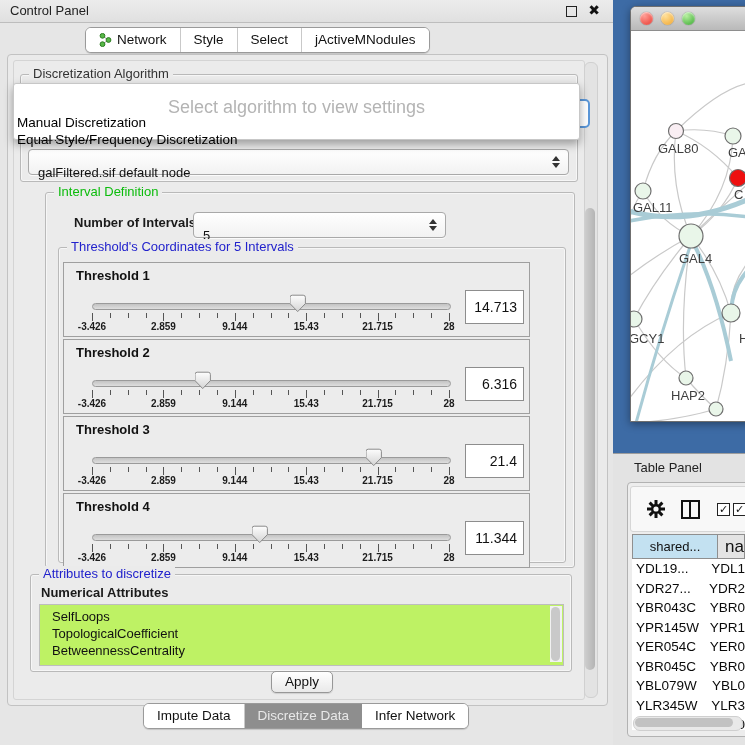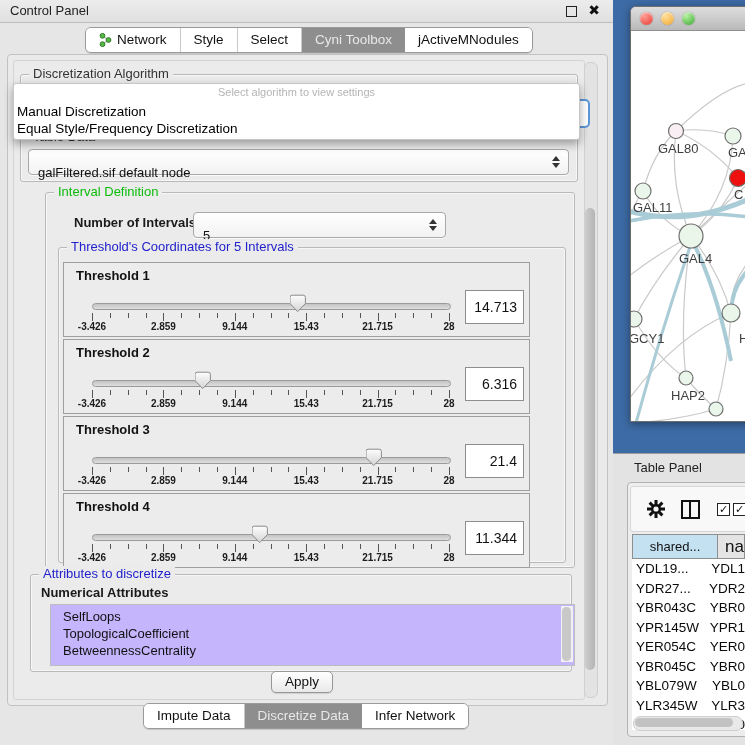--- a/index.html
+++ b/index.html
@@ -39,39 +39,39 @@
   .combo{background:linear-gradient(#ffffff,#f2f2f2);border:1px solid #a9a9a9;border-radius:4px;
          display:flex;align-items:center;box-shadow:0 1px 0 rgba(255,255,255,.8);}
   .combo .val{flex:1;padding-left:9px;font-size:13px;color:#111;white-space:nowrap;overflow:hidden;margin-top:20px;}
   .spin{width:14px;margin-right:5px;display:flex;flex-direction:column;align-items:center;gap:2px;}
   .spin i{width:0;height:0;border-left:4px solid transparent;border-right:4px solid transparent;}
   .spin .up{border-bottom:5px solid #333;}
   .spin .dn{border-top:5px solid #333;}
   
   .popup{left:13px;top:83px;width:565px;height:55px;background:#fff;border:1px solid #c7c7c7;
          border-radius:3px;box-shadow:0 4px 10px rgba(0,0,0,.35);z-index:50;}
-  .popup .hint{text-align:center;color:#b4b4b4;font-size:11px;padding-top:2px;height:17px;}
+  .popup .hint{text-align:center;color:#b4b4b4;font-size:18px;padding-top:13px;height:17px;}
   .popup .opt{font-size:13.5px;color:#000;padding-left:3px;height:17px;line-height:17px;white-space:nowrap;}
   .popup .opt.bold{font-weight:normal;}
   .hiddencombo{left:350px;top:99px;width:236px;height:25px;background:#fff;border:2.5px solid #5b97d8;
                border-radius:5px;z-index:10;}
   
   .thrbox{position:relative;width:465px;height:73px;border:1px solid #9f9f9f;margin-bottom:2px;background:#ececec;}
   .thrbox .lbl{position:absolute;left:12px;top:5px;font-weight:bold;font-size:13px;color:#111;}
   .track{position:absolute;left:28px;top:40px;width:357px;height:5px;border:1px solid #9a9a9a;border-radius:4px;
          background:linear-gradient(#c3c3c3,#dedede);}
   .thumbw{position:absolute;top:31px;width:17px;height:19px;margin-left:-8px;}
   .ticks{position:absolute;left:28px;top:50px;width:357px;height:9px;}
   .ticks i{position:absolute;top:0;width:1px;background:#555;}
   .tlabels{position:absolute;left:28px;top:58px;width:357px;height:12px;}
   .tlabels span{position:absolute;transform:translateX(-50%);font-size:10px;font-weight:600;color:#1c1c1c;white-space:nowrap;}
   .valbox{position:absolute;right:5px;top:27px;width:51px;height:32px;background:#fff;border:1px solid #8d8d8d;
           font-size:14px;text-align:right;line-height:32px;padding-right:6px;color:#111;}
   
-  .listbox{background:#c4b5fd;border:1px solid #bdbdbd;overflow:hidden;position:relative;margin-left:11px;}
+  .listbox{background:#bef264;border:1px solid #bdbdbd;overflow:hidden;position:relative;}
   .listbox .item{padding-left:12px;font-size:13px;height:17px;line-height:17px;color:#111;}
   .listscroll{position:absolute;right:1px;top:1px;width:12px;height:56px;background:#f1f1f1;}
   .listscroll .thumb{position:absolute;left:1px;top:1px;width:9px;height:54px;border-radius:5px;background:#c9c9c9;}
   
   .btn{background:linear-gradient(#ffffff,#e9e9e9);border:1px solid #979797;border-radius:5px;
        font-size:13.5px;color:#111;text-align:center;box-shadow:0 1px 1px rgba(0,0,0,.12);}
   
   .desktop{left:613px;top:0;width:132px;height:453px;background:#3d6ba5;}
   .tablepanelbg{left:613px;top:453px;width:132px;height:292px;background:#e3e3e3;border-top:1px solid #9d9d9d;}
   
@@ -254,23 +254,20 @@
             <circle cx="3.5" cy="11.2" r="2.4" fill="#57b847" stroke="#2d7d22"></circle>
           </svg>
           <span>Network</span>
         </div>
         <div class="seg">
           <span>Style</span>
         </div>
         <div class="seg">
           <span>Select</span>
         </div>
-        <div class="seg sel">
-          <span>Cyni Toolbox</span>
-        </div>
         <div class="seg">
           <span>jActiveMNodules</span>
         </div>
       </div>
   </div>
 
   <div class="abs mainpanel"></div>
   <div class="abs innerframe"></div>
   <div class="abs vscroll">
       <span class="thumb"></span>

